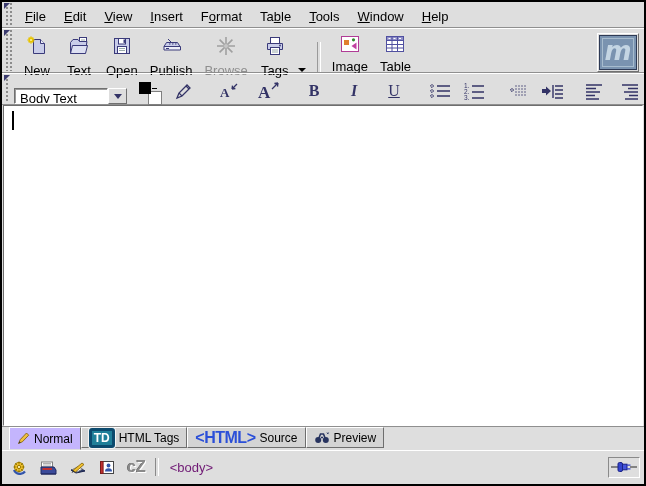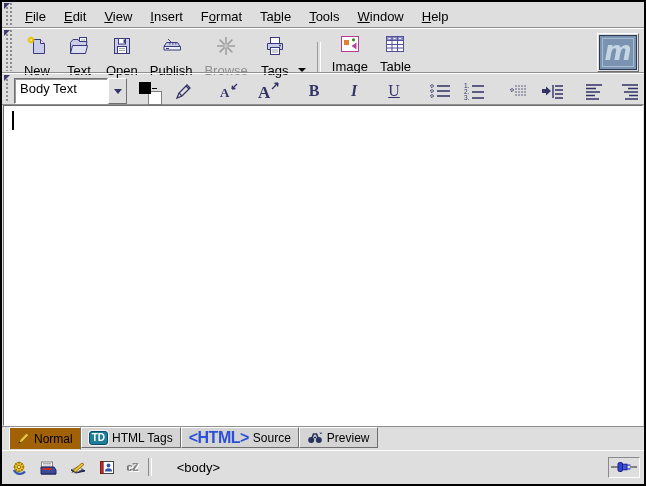--- a/index.html
+++ b/index.html
@@ -50,21 +50,21 @@
     width:36px; height:33px; background:#7A93B0; border:1px solid #2E3A55;
     display:flex; align-items:center; justify-content:center; position:relative;
   }
   .throbber::before { content:""; position:absolute; inset:2px; border:1px solid #A7BCCE; }
   .throbber .mglyph {
     font-family:"DejaVu Sans",sans-serif; font-weight:bold; font-style:italic;
     font-size:26px; color:#C4D5E3; line-height:1; margin-top:-4px;
   }
 
   
-  .combo { display:flex; height:26px; margin-left:2px; }
+  .combo { display:flex; height:16px; margin-left:2px; }
   .combo-text {
     width:82px; background:#FFF; border:1px solid; border-color:#707070 #FFF #FFF #707070;
     box-shadow: inset 1px 1px 0 #9a9a9a;
     font-size:13px; padding:2px 5px; color:#000; white-space:nowrap; overflow:hidden;
   }
   .combo-btn {
     width:19px; background:#DEDEDE; border:1px solid; border-color:#FFF #707070 #707070 #FFF;
     display:flex; align-items:center; justify-content:center; padding:0;
   }
   .combo-btn .ca { width:0; height:0; border-top:5px solid #333366; border-left:4px solid transparent; border-right:4px solid transparent; }
@@ -92,42 +92,42 @@
   .caret { position:absolute; left:8px; top:5px; width:2px; height:19px; background:#000; }
 
   
   .tabbar { height:23px; background:#DEDEDE; display:flex; align-items:flex-start; padding-left:7px; border-top:1px solid #8F8F8F; }
   .tab {
     height:19px; display:flex; align-items:center; gap:4px; padding:0 7px;
     background:#D4D4D4; font-size:12px; color:#000;
     border:1px solid; border-color:#FFFFFF #6E6E6E #6E6E6E #FFFFFF; border-top-width:1px;
     margin-right:0px;
   }
-  .tab.active { background:#a16207; height:21px; border-bottom-color:#DEDEDE; }
+  .tab.active { background:#c4b5fd; height:21px; border-bottom-color:#DEDEDE; }
 
   .tdbadge {
-    background:#1F7F99; color:#FFF; font-size:10px; font-weight:bold;
-    padding:1px 2px; border-radius:3px; border:1px solid #0c4a6e;
+    background:#1F7F99; color:#FFF; font-size:12px; font-weight:bold;
+    padding:1px 2px; border-radius:3px; border:3px solid #0c4a6e;
     box-shadow:0 0 0 1px #F4F4F4; line-height:1;
   }
   .htmlicon { color:#2B4FD8; font-weight:bold; font-size:16px; letter-spacing:-0.5px; }
 
   
   .statusbar { height:28px; display:flex; align-items:center; border-top:1px solid #FFFFFF; padding:2px 3px 3px 3px; }
   .component-bar { display:flex; align-items:center; gap:12px; padding:0 9px 0 6px; height:100%; }
   .status-vsep { width:2px; height:18px; border-left:1px solid #8A8A8A; border-right:1px solid #FFFFFF; }
   .element-panel {
-    flex:1; height:19px; display:flex; align-items:center; padding-left:9px; margin-left:16px;
-    font-size:13px; color:#000000;
+    flex:1; height:19px; display:flex; align-items:center; padding-left:9px; margin-left:2px;
+    font-size:13px; color:#701a75;
   }
   .online-panel {
     width:30px; height:19px; display:flex; align-items:center; justify-content:center;
     border:1px solid; border-color:#8A8A8A #FFFFFF #FFFFFF #8A8A8A; margin-right:1px;
   }
-  .cz { font-weight:bold; font-size:10px; color:#8A8A8A; text-shadow:1px 1px 0 #FFF, -0.5px -0.5px 0 #555; }
+  .cz { font-weight:bold; font-size:16px; color:#8A8A8A; text-shadow:1px 1px 0 #FFF, -0.5px -0.5px 0 #555; }
 
   .sbtn { background:none; border:none; padding:0; display:flex; align-items:center; }
 </style>
 </head>
 <body>
 
 <div class="window">
 
   <div class="bar menubar">
     <div class="grippy"></div>

